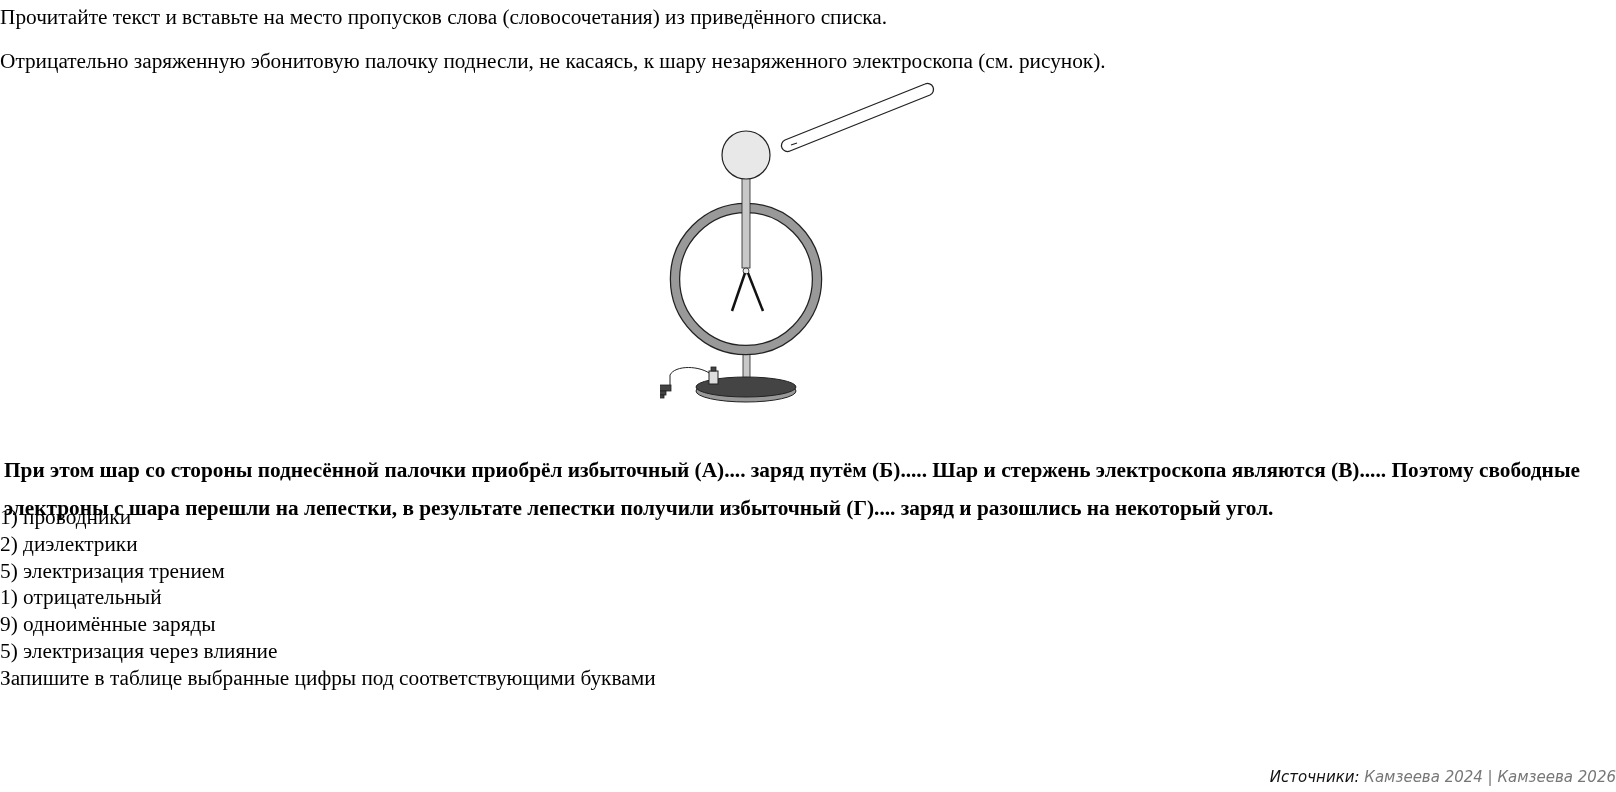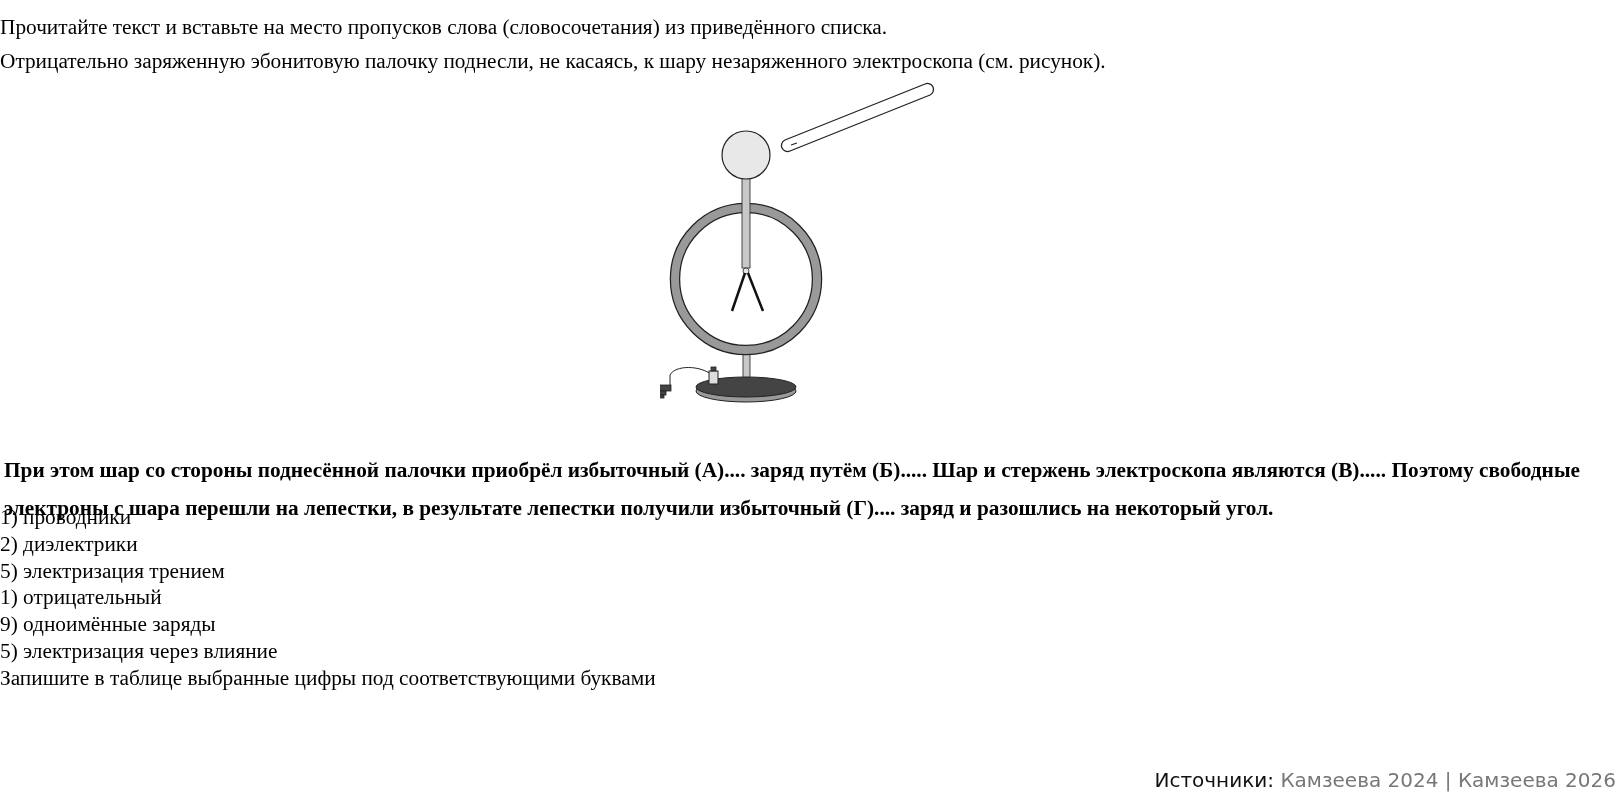--- a/index.html
+++ b/index.html
@@ -1,29 +1,29 @@
 <!DOCTYPE html>
 <html><head>
 <meta charset="utf-8">
 <style>
   html, body { margin: 0; padding: 0; background: #ffffff; }
   body {
     width: 1616px; height: 792px; position: relative; overflow: hidden;
     font-family: "Liberation Serif", serif; font-size: 21.3px; color: #000;
   }
   .line { position: absolute; left: 0; white-space: nowrap; line-height: 27px; }
-  #l-intro { top: 14px; }
+  #l-intro { top: 4px; }
   #l-cond { top: 28px; margin-top: 20px; }
   #figure { position: absolute; left: 660px; top: 75px; width: 300px; height: 345px; }
   #para { position: absolute; left: 4px; top: 451px; width: 1580px; line-height: 38px; font-weight: bold; }
   #list { position: absolute; left: 0; top: 504px; line-height: 26.8px; }
   #list .item { white-space: nowrap; }
   #sources {
     position: absolute; right: 0; top: 768px;
-    font-family: "DejaVu Sans", sans-serif; font-size: 20px;
+    font-family: "DejaVu Sans", sans-serif; font-style: italic; font-size: 15px;
     white-space: nowrap;
   }
   #sources .lbl { color: #111; }
   #sources .val { color: #777; }
 </style>
 </head>
 <body>
 
 <div class="line" id="l-intro">Прочитайте текст и вставьте на место пропусков слова (словосочетания) из приведённого списка.</div>
 <div class="line" id="l-cond">Отрицательно заряженную эбонитовую палочку поднесли, не касаясь, к шару незаряженного электроскопа (см. рисунок).</div>

